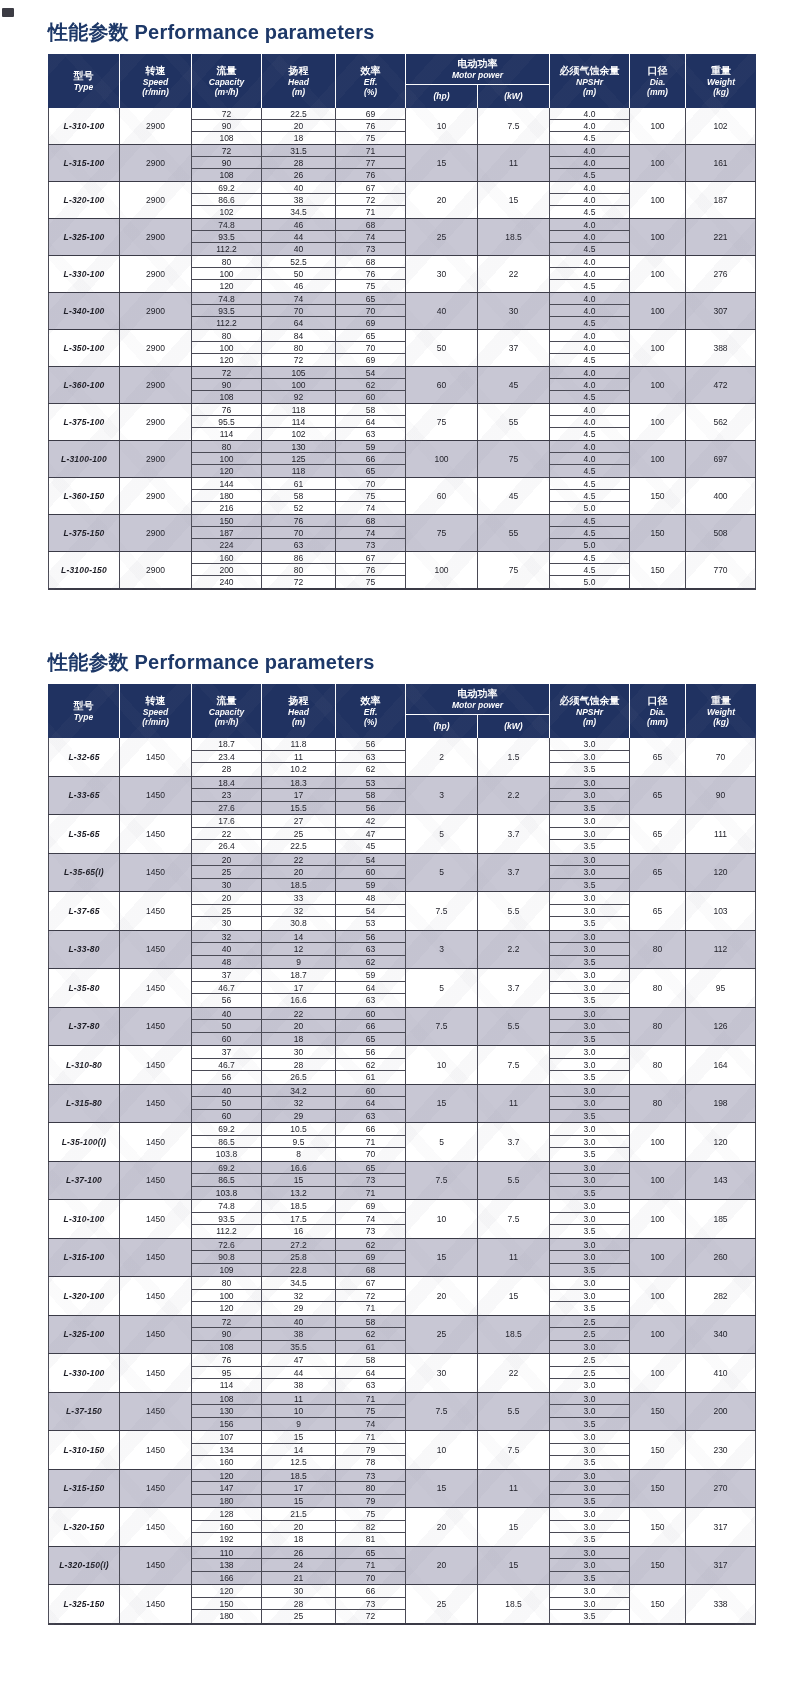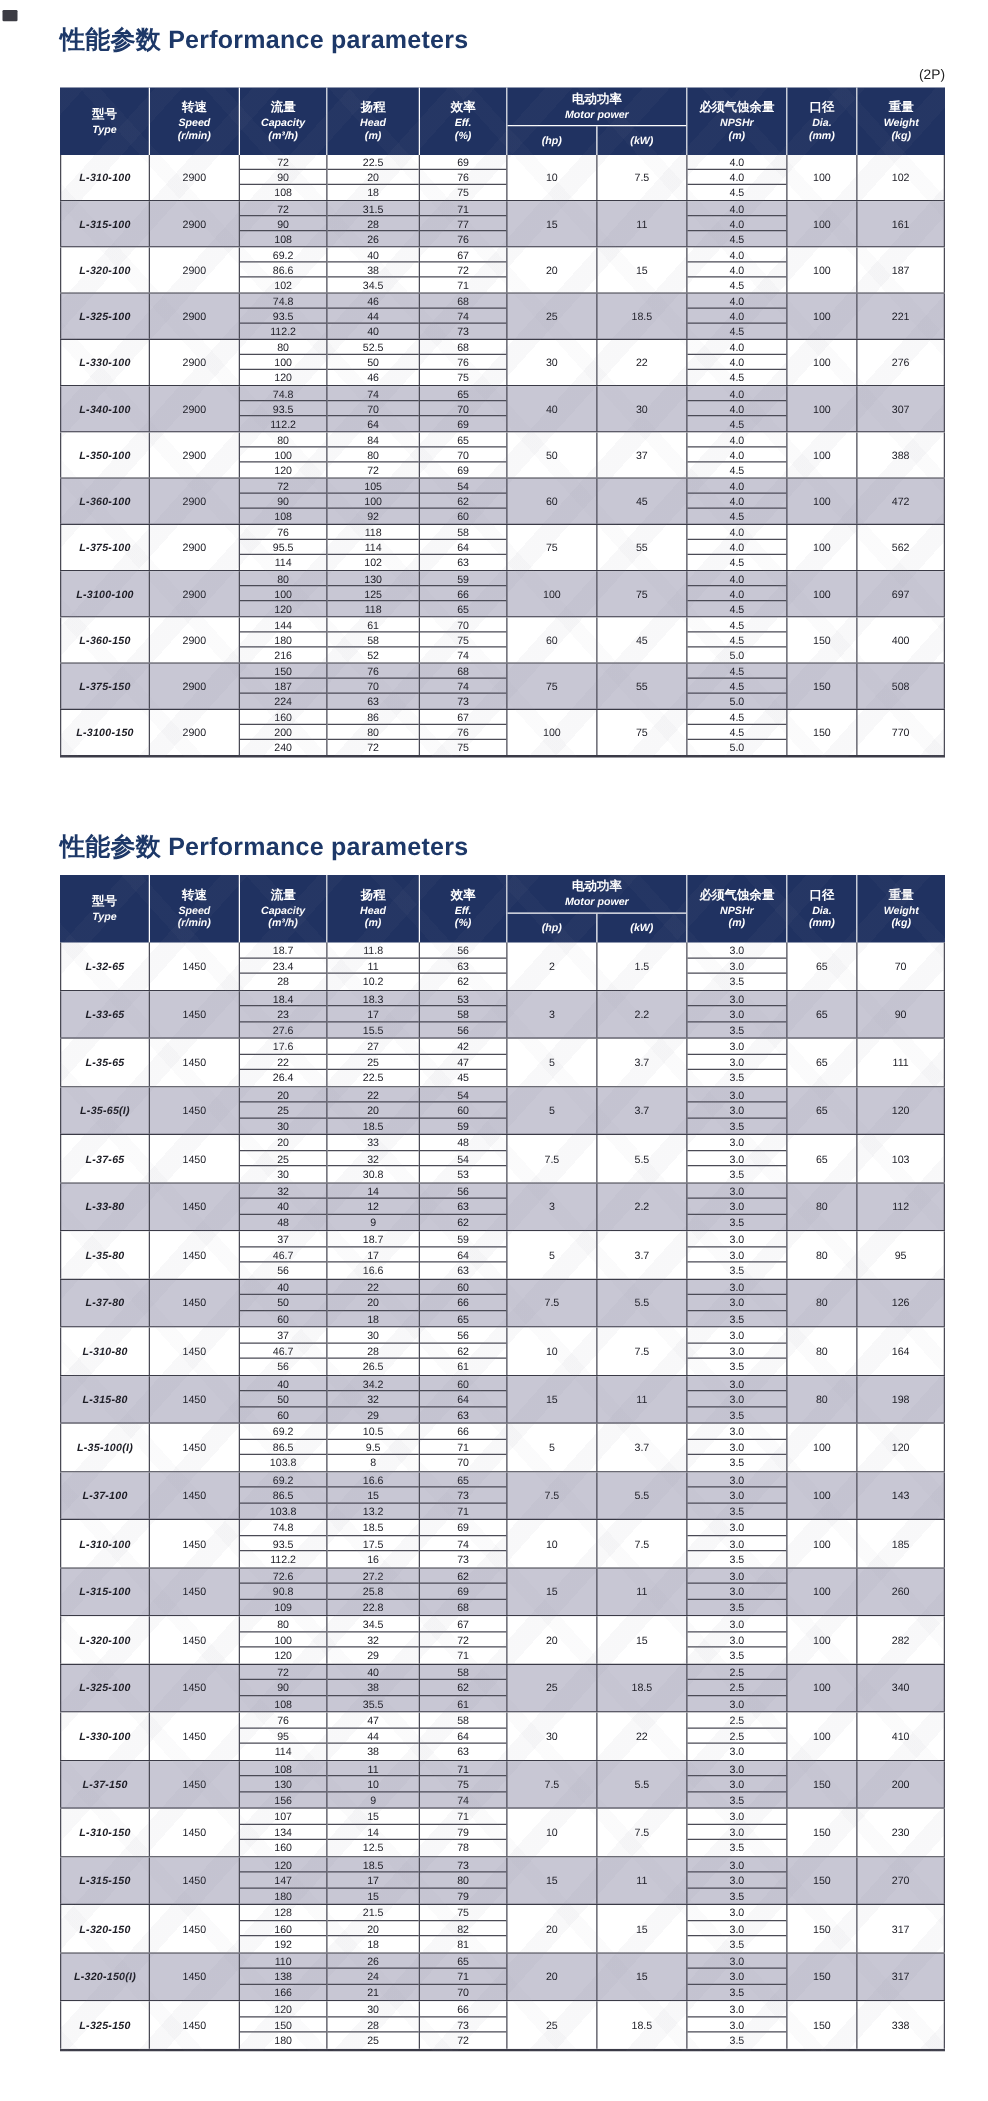--- a/index.html
+++ b/index.html
@@ -78,21 +78,20 @@
   .scan-mark{position:absolute;left:2px;top:8px;width:12px;height:9px;background:#3c3c44;border-radius:1px;}
 </style>
 </head>
 <body>
 
 <div class="scan-mark"></div>
 
 <div class="sheet">
 
   <h1 class="section-title">性能参数 Performance parameters</h1>
-  <div class="tag-line">(2P)</div>
 
   <div class="ptable t1">
     <div class="thead">
       <div class="th c-type">
         <div class="zh">型号</div>
         <div class="en">Type</div>
       </div>
       <div class="th c-speed">
         <div class="zh">转速</div>
         <div class="en">Speed</div>

